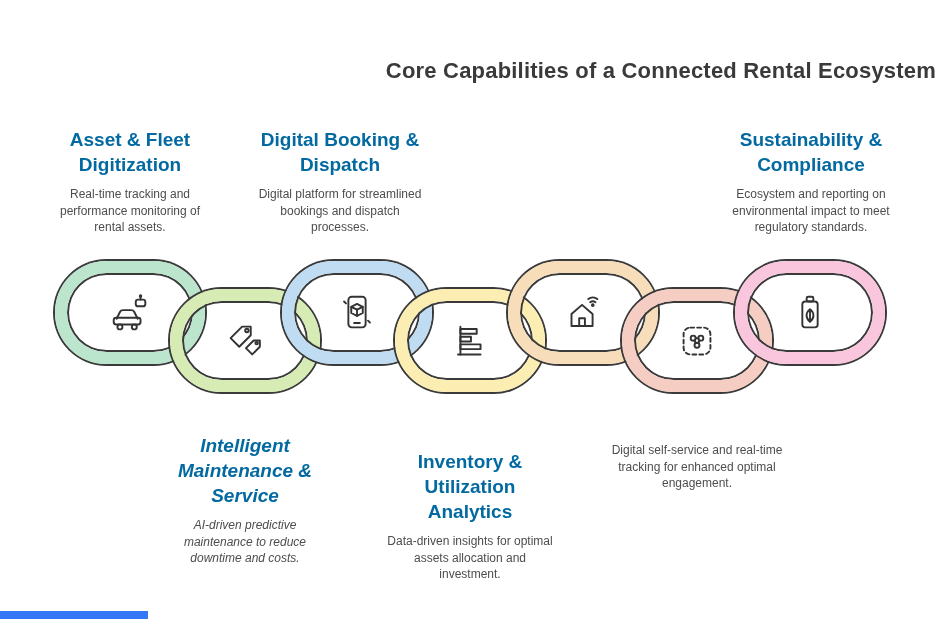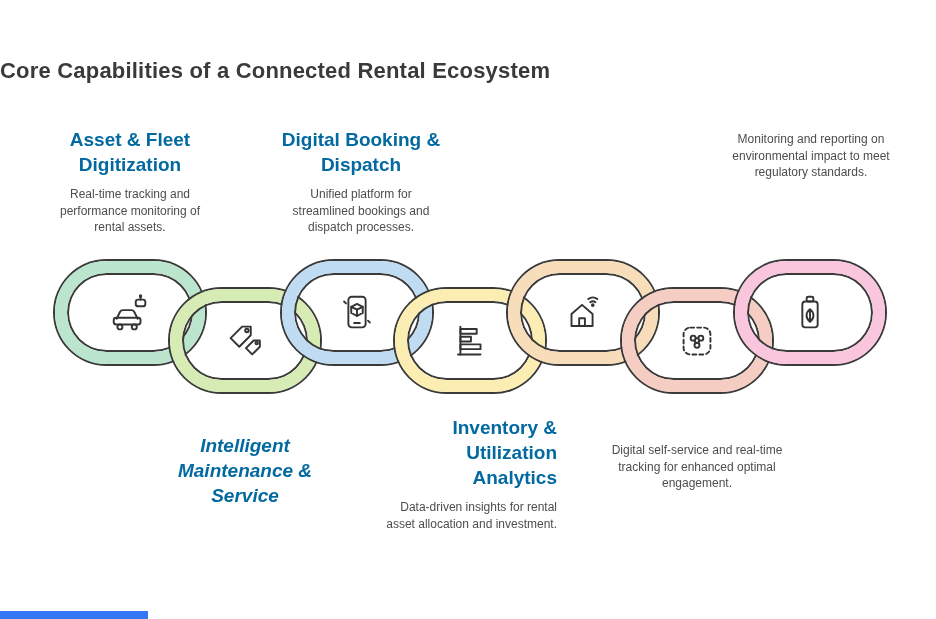--- a/index.html
+++ b/index.html
@@ -12,21 +12,21 @@
     margin: 0 auto;
     background: #ffffff;
     overflow: hidden;
   }
 
   .title {
     position: absolute;
     top: 58px;
     left: 0;
     width: 100%;
-    text-align: left;
+    text-align: right;
     font-size: 22px;
     font-weight: 700;
     color: #3a3a3a;
     letter-spacing: 0.2px;
   }
 
   .block { position: absolute; text-align: center; }
 
   .block .heading {
     font-size: 19px;
@@ -86,26 +86,26 @@
     position: absolute;
     left: 0;
     bottom: 0;
     width: 148px;
     height: 8px;
     background: #3478f6; 
   }
 
   
   #blk-top-0 { left: 52px;  top: 122px; width: 156px; }
-  #blk-top-1 { left: 279px; top: 122px; width: 164px; }
+  #blk-top-1 { left: 258px; top: 122px; width: 164px; }
   #blk-top-2 { left: 498px; top: 122px; width: 170px; }
   #blk-top-3 { left: 723px; top: 122px; width: 176px; }
 
   #blk-bot-0 { left: 168px; top: 433px; width: 154px; font-style: italic; }
-  #blk-bot-1 { left: 383px; top: 415px; width: 174px; text-align: right; }
+  #blk-bot-1 { left: 383px; top: 449px; width: 174px; }
   #blk-bot-2 { left: 605px; top: 433px; width: 184px; }
 
   #link-0 { left: 55px;  }
   #link-1 { left: 170px; }
   #link-2 { left: 282px; }
   #link-3 { left: 395px; }
   #link-4 { left: 508px; }
   #link-5 { left: 622px; }
   #link-6 { left: 735px; }
 </style>
@@ -115,26 +115,27 @@
 <div class="canvas">
 
   <div class="title">Core Capabilities of a Connected Rental Ecosystem</div>
 
   <div class="block top" id="blk-top-0">
     <div class="heading">Asset &amp; Fleet Digitization</div>
     <div class="body">Real-time tracking and performance monitoring of rental assets.</div>
   </div>
   <div class="block top" id="blk-top-1">
     <div class="heading">Digital Booking &amp; Dispatch</div>
-    <div class="body">Unified platform for streamlined bookings and dispatch processes.</div>
+    <div class="body">Digital platform for streamlined bookings and dispatch processes.</div>
   </div>
   <div class="block top" id="blk-top-2">
   </div>
   <div class="block top" id="blk-top-3">
-    <div class="body">Monitoring and reporting on environmental impact to meet regulatory standards.</div>
+    <div class="heading">Sustainability &amp; Compliance</div>
+    <div class="body">Ecosystem and reporting on environmental impact to meet regulatory standards.</div>
   </div>
 
   <div class="link upper" id="link-0" style="border-color: rgb(188, 229, 205);">
     <span class="icon">
       <svg viewBox="0 0 48 48">
         <path d="M10 30 l3.5 -7 c0.6 -1.2 1.8 -2 3.2 -2 h8.6 c1.4 0 2.6 0.8 3.2 2 L32 30"></path>
         <rect x="7" y="29" width="28" height="7" rx="2.5"></rect>
         <circle cx="13.5" cy="38.5" r="2.6"></circle>
         <circle cx="28.5" cy="38.5" r="2.6"></circle>
         <rect x="30" y="10" width="10" height="7" rx="2.5"></rect>
@@ -213,24 +214,25 @@
         <rect x="16" y="12" width="16" height="27" rx="3"></rect>
         <rect x="20.5" y="7" width="7" height="5" rx="1.5"></rect>
         <path d="M24 20 c4.8 3.8 4.8 9.2 0 13 c-4.8 -3.8 -4.8 -9.2 0 -13 z"></path>
         <line x1="24" y1="22" x2="24" y2="33"></line>
       </svg>
     </span>
   </div>
 
   <div class="block bottom" id="blk-bot-0">
     <div class="heading">Intelligent Maintenance &amp; Service</div>
+    <div class="body">AI-driven predictive maintenance to reduce downtime and costs.</div>
   </div>
   <div class="block bottom" id="blk-bot-1">
     <div class="heading">Inventory &amp; Utilization Analytics</div>
-    <div class="body">Data-driven insights for rental asset allocation and investment.</div>
+    <div class="body">Data-driven insights for optimal assets allocation and investment.</div>
   </div>
   <div class="block bottom" id="blk-bot-2">
     <div class="body">Digital self-service and real-time tracking for enhanced optimal engagement.</div>
   </div>
 
   <div class="accent-bar" style="background: rgb(52, 120, 246);"></div>
 
 </div>
 
 </body></html>

